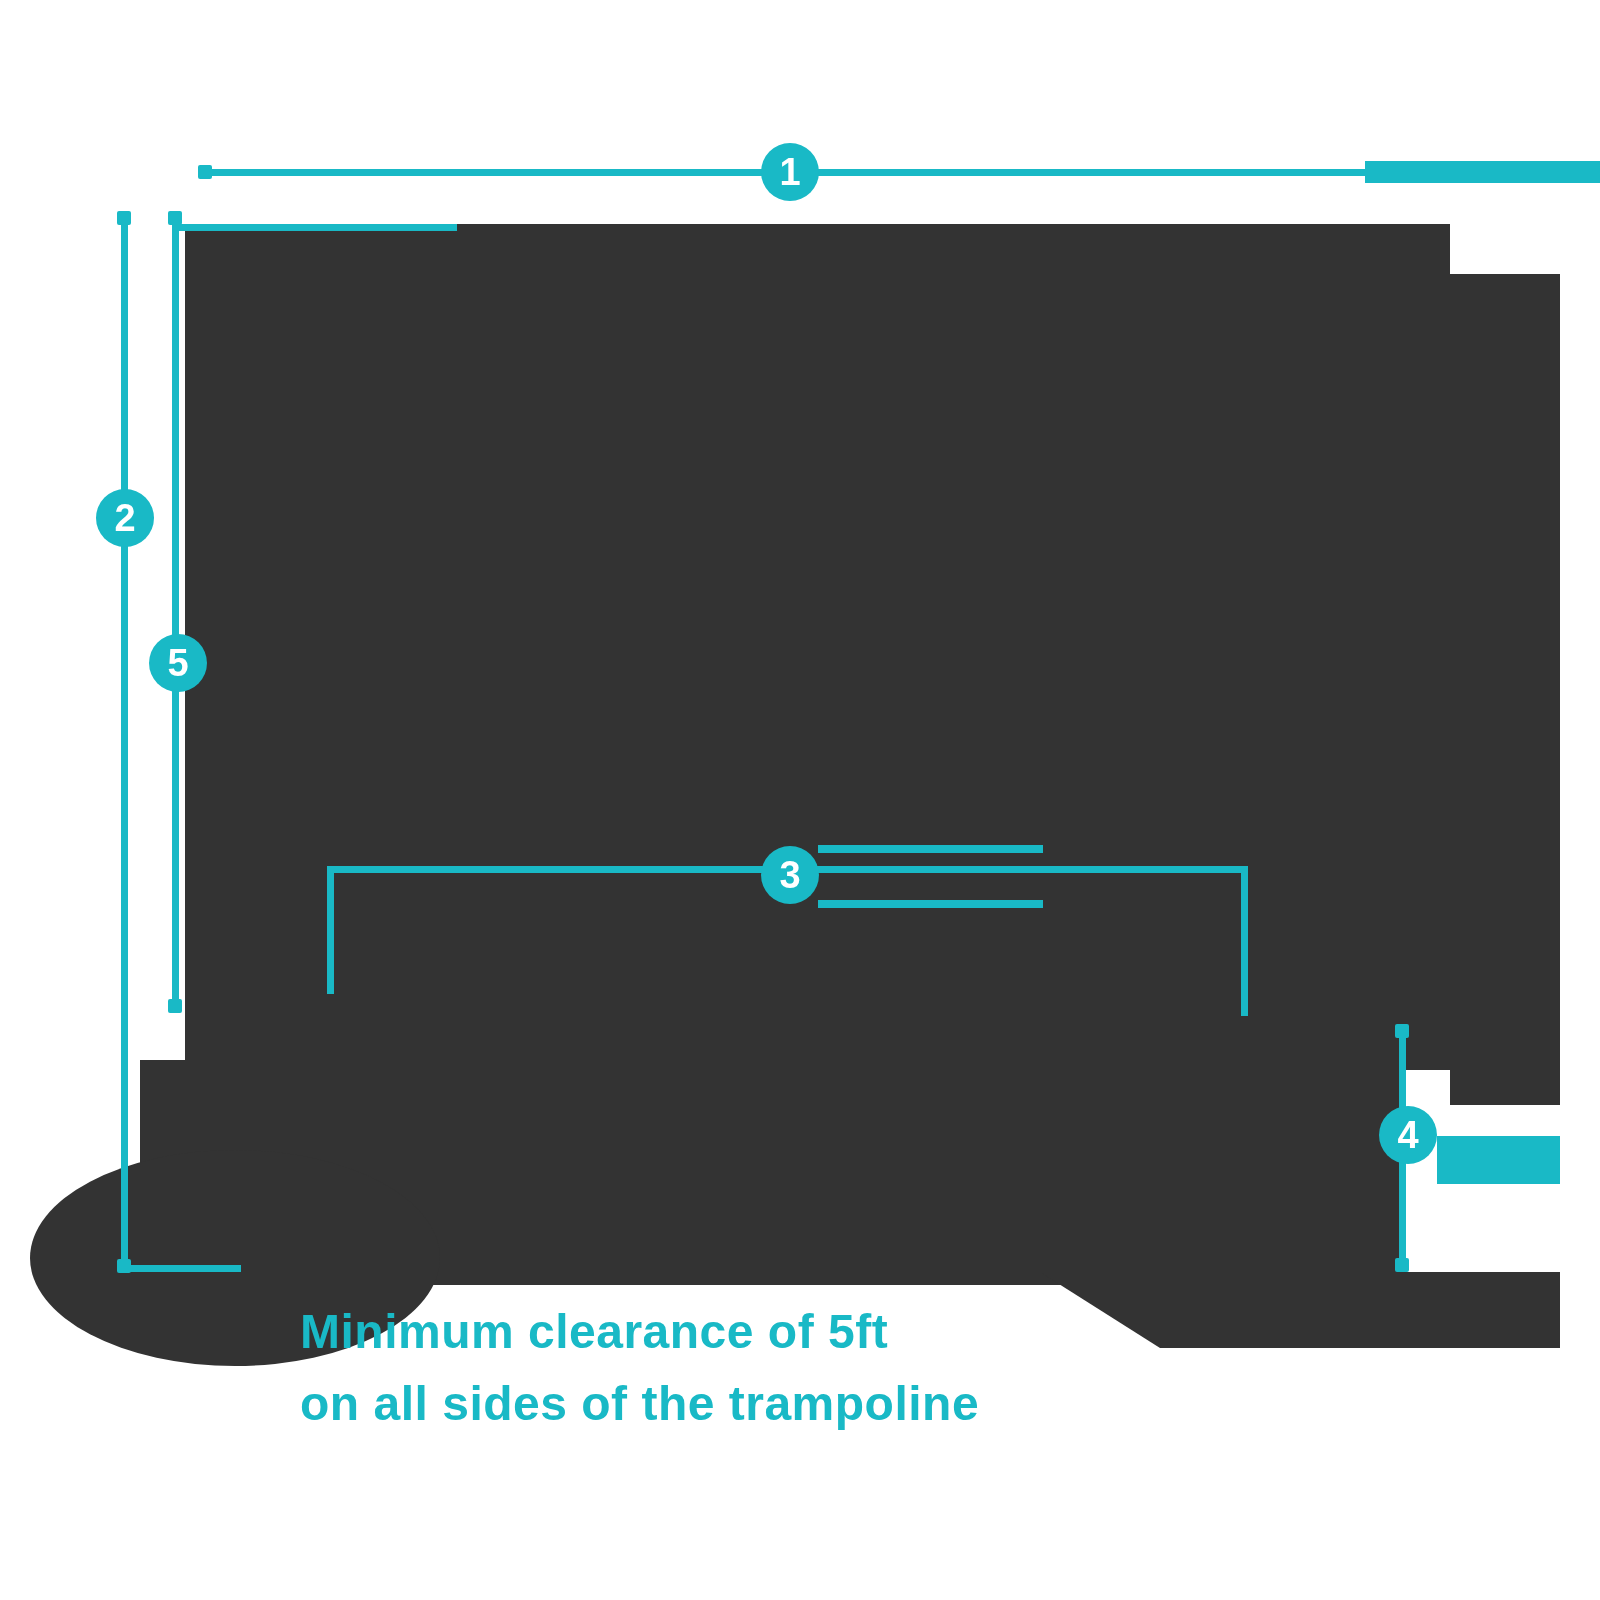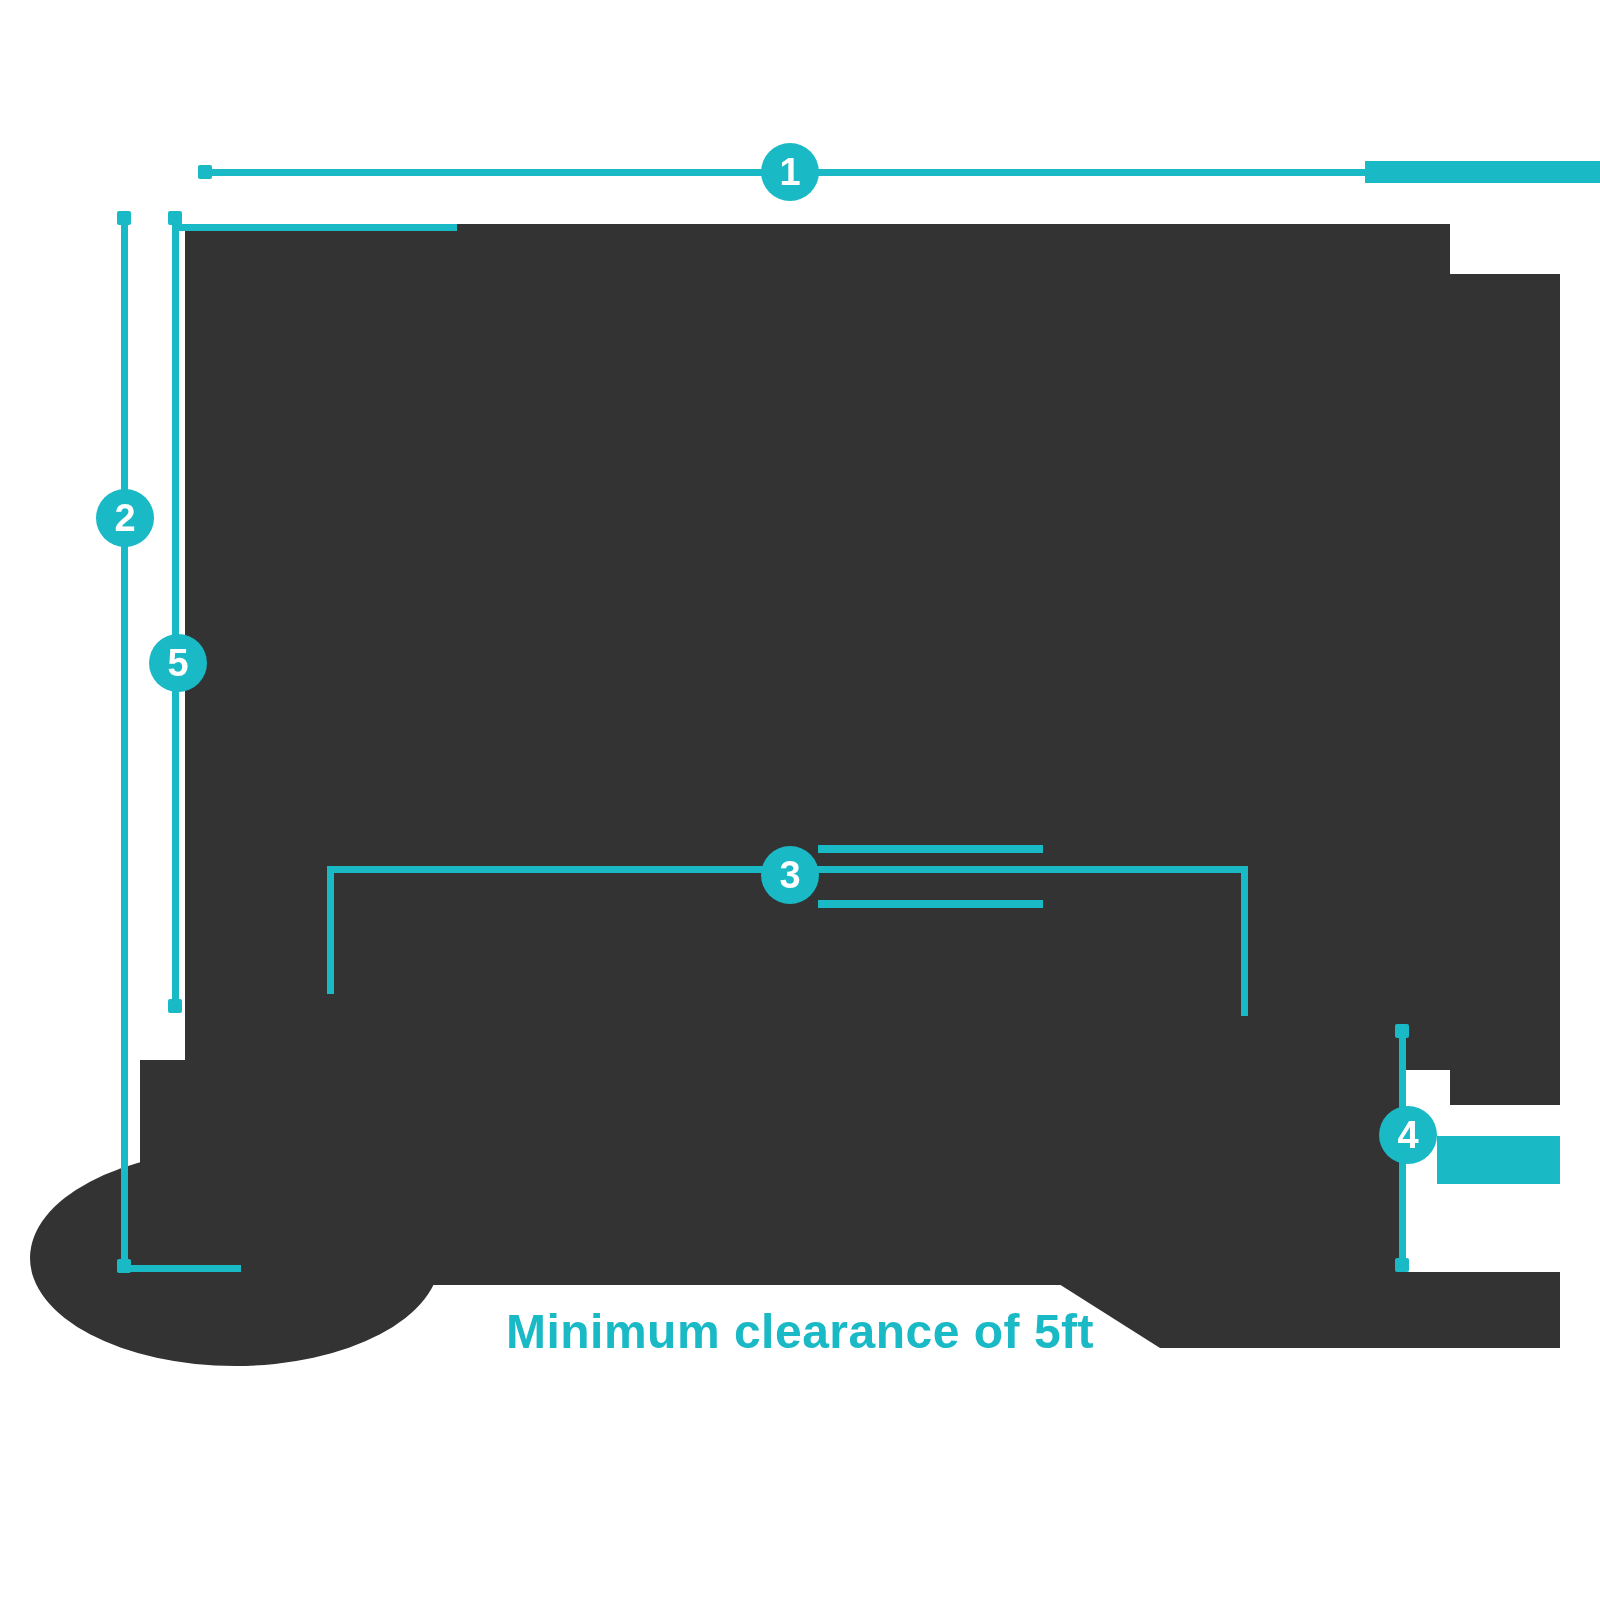--- a/index.html
+++ b/index.html
@@ -16,21 +16,21 @@
   .vline{position:absolute;background:var(--accent);width:7px;}
   .bar{position:absolute;background:var(--accent);}
   .marker{position:absolute;width:14px;height:14px;background:var(--accent);border-radius:2px;}
   .badge{
     position:absolute;width:58px;height:58px;border-radius:50%;
     background:var(--accent);color:#ffffff;font-weight:bold;font-size:38px;
     display:flex;align-items:center;justify-content:center;line-height:1;
   }
   .caption{
     position:absolute;left:300px;top:1296px;width:1000px;
-    text-align:center;color:var(--accent);font-weight:bold;font-size:48px;
+    color:var(--accent);font-weight:bold;font-size:48px;
     line-height:72px;letter-spacing:0.5px;
   }
 </style>
 </head>
 <body>
 
 <div class="canvas">
 
   <svg class="sil" width="1600" height="1600" viewBox="0 0 1600 1600">
     <g fill="#333333">
@@ -81,15 +81,16 @@
   <div>
     <div class="vline" style="left:1399px;top:1028px;height:244px;"></div>
     <div class="marker" style="left:1395px;top:1024px;"></div>
     <div class="marker" style="left:1395px;top:1258px;"></div>
     <div class="bar" style="left:1437px;top:1136px;width:123px;height:48px;"></div>
     <div class="badge" style="left:1379px;top:1106px;">4</div>
   </div>
 
   <div class="caption">
     <div>Minimum clearance of 5ft</div>
+    <div>on all sides of the trampoline</div>
   </div>
 
 </div>
 
 </body></html>

